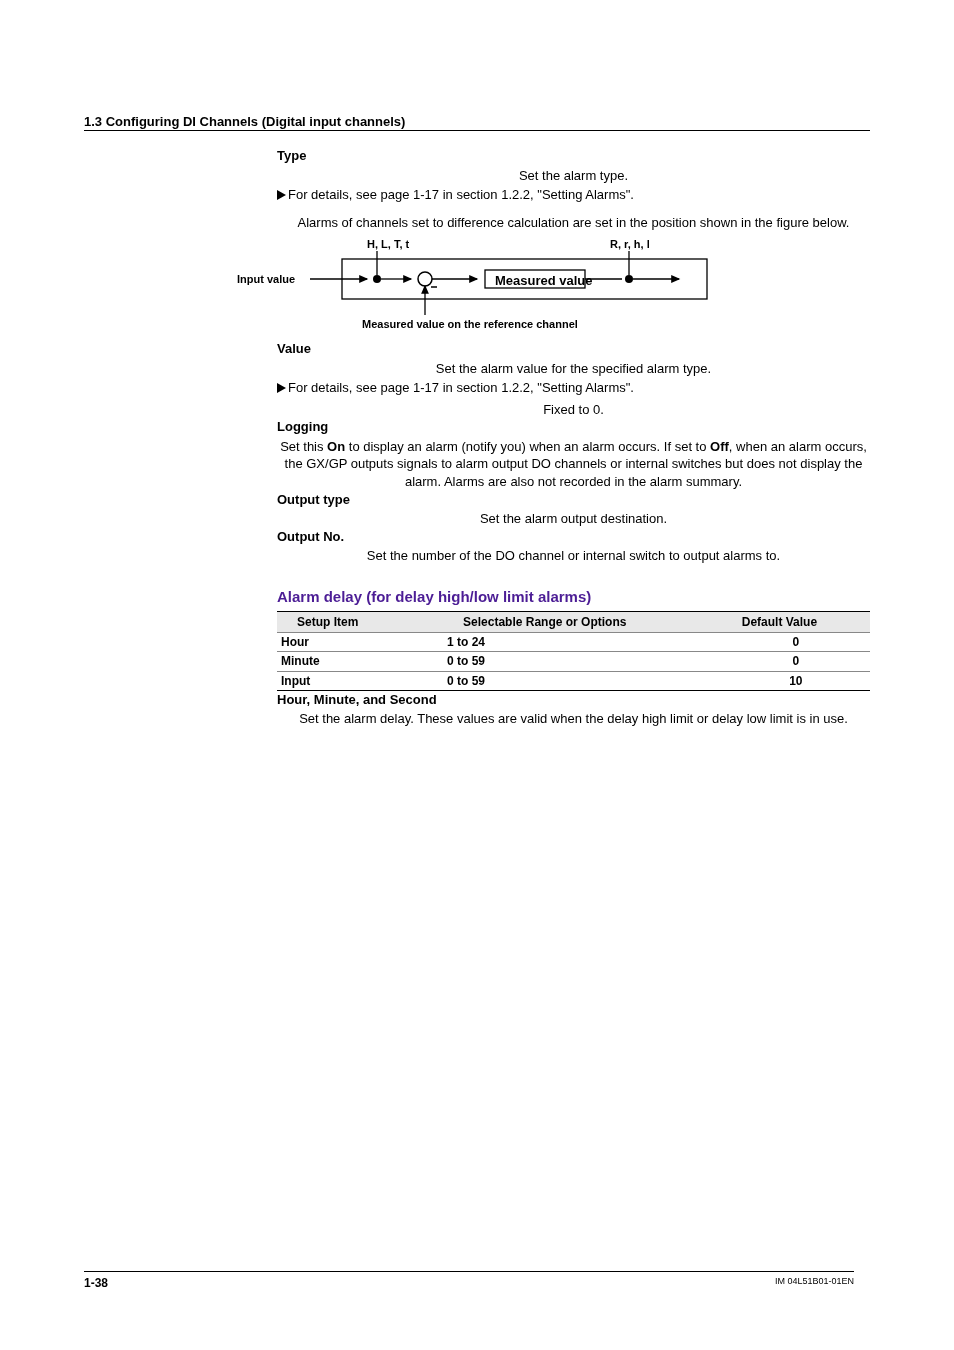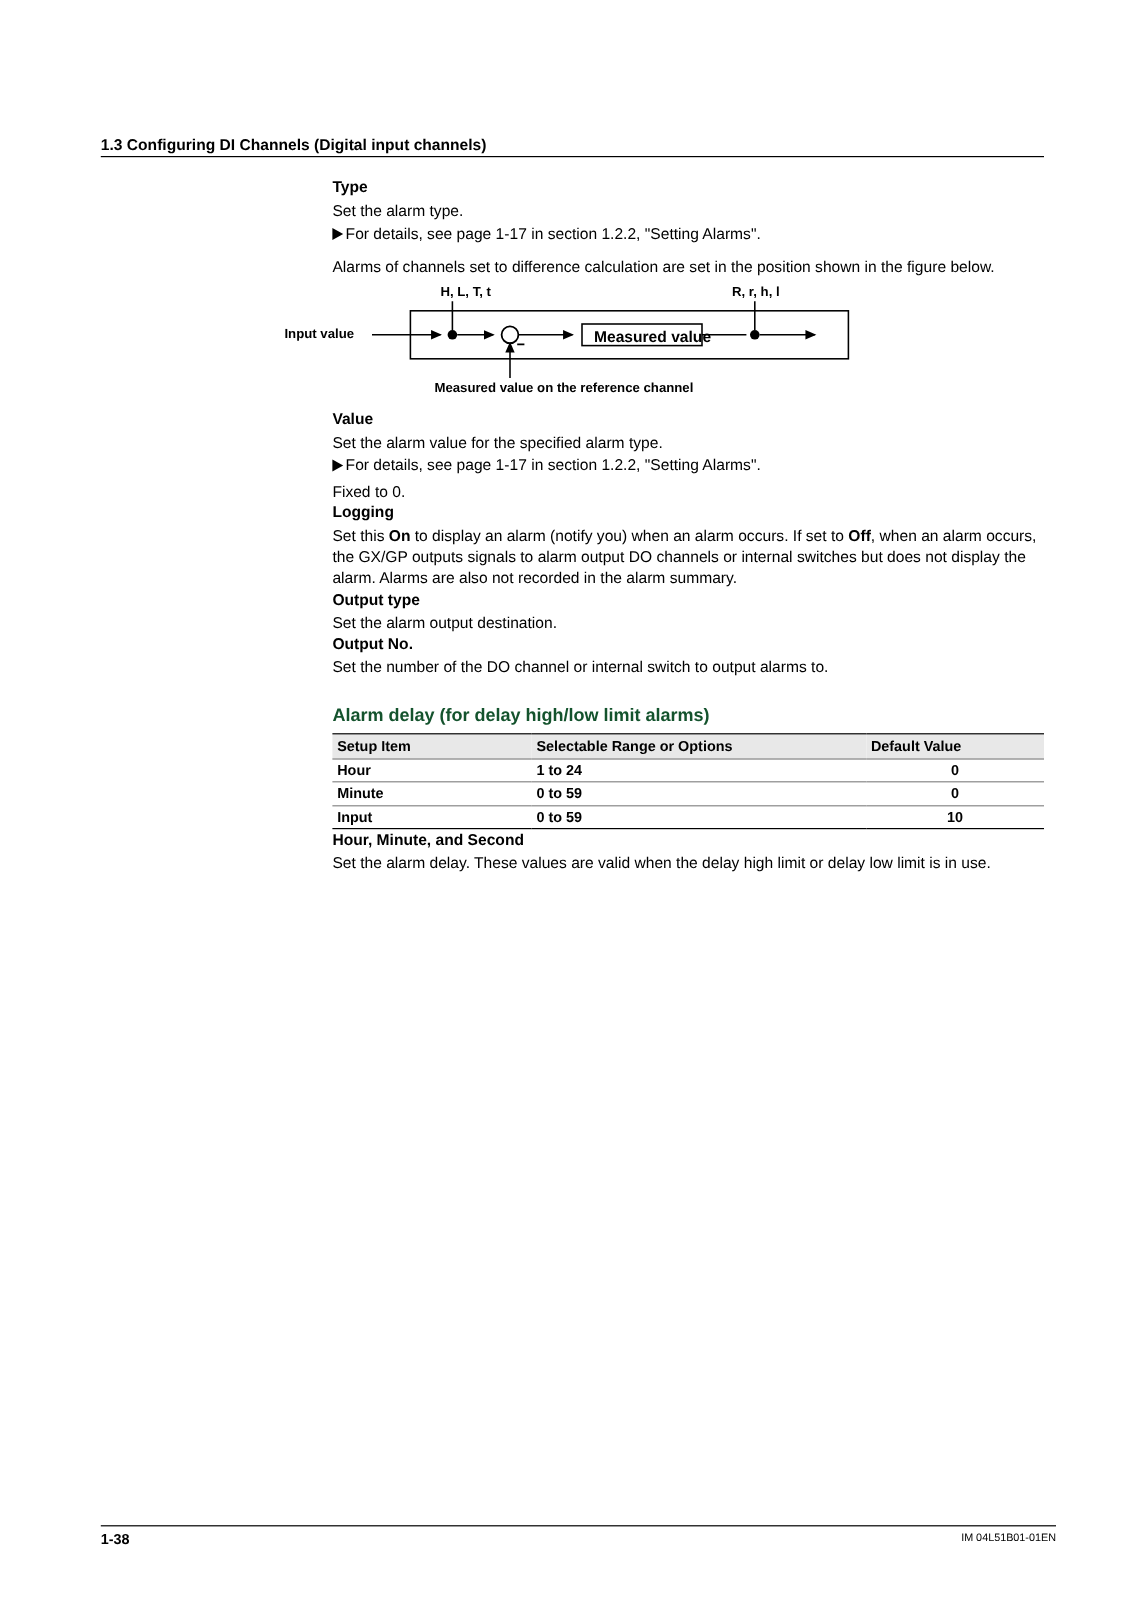--- a/index.html
+++ b/index.html
@@ -28,50 +28,50 @@
     margin-left: 193px;
     font-size: 13px;
     line-height: 1.35;
   }
   .sec-title {
     font-weight: bold;
     margin-top: 0;
     font-size: 13px;
   }
   .sec-title.first { margin-top: 0; }
-  .para { margin: 2px 0 0 0; }
+  .para { margin: 2px 0 0 0; text-align: center; }
   .tri-row { display: flex; align-items: center; margin: 2px 0 10px 0; }
   .tri-row .tri {
     display: inline-block;
     width: 0; height: 0;
     border-top: 5px solid transparent;
     border-bottom: 5px solid transparent;
     border-left: 9px solid #000;
     margin-right: 2px;
     flex-shrink: 0;
   }
   .color-head {
-    color: #14532d;
+    color: #4c1d95;
     font-weight: bold;
     font-size: 15px;
     margin-top: 22px;
     margin-bottom: 4px;
   }
   table.setup {
     border-collapse: collapse;
     width: 100%;
     font-size: 12px;
   }
   table.setup th {
     text-align: left;
     font-weight: bold;
     background: #e8e8e8;
     border-top: 1.5px solid #000;
     border-bottom: 1px solid #888;
-    padding: 2px 4px;
+    padding: 2px 20px;
   }
   table.setup td {
     border-bottom: 0.5px solid #888;
     padding: 1px 4px;
     font-weight: bold;
   }
   table.setup tr.last td { border-bottom: 1.5px solid #000; }
   th.col-def, td.col-def { text-align: center; }
 
   
@@ -84,21 +84,21 @@
     font-weight: bold;
   }
   .diagram-wrap svg { position: absolute; top: 0; left: 0; }
   .dlabel { position: absolute; white-space: nowrap; }
 
   
   .footer {
     position: absolute;
     bottom: 60px;
     left: 84px;
-    right: 74px;
+    right: 100px;
     border-top: 0.5px solid #000;
     padding-top: 4px;
     display: flex;
     justify-content: space-between;
     font-size: 12px;
   }
   .footer .pg { font-weight: bold; }
   .footer .doc { font-size: 9px; text-align: center; }
 </style>
 </head>

